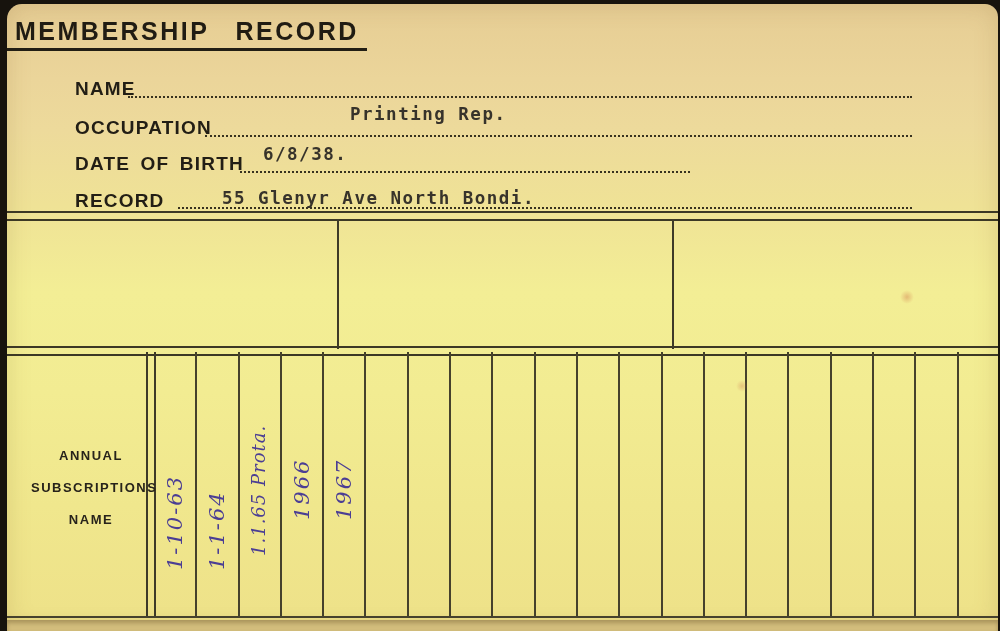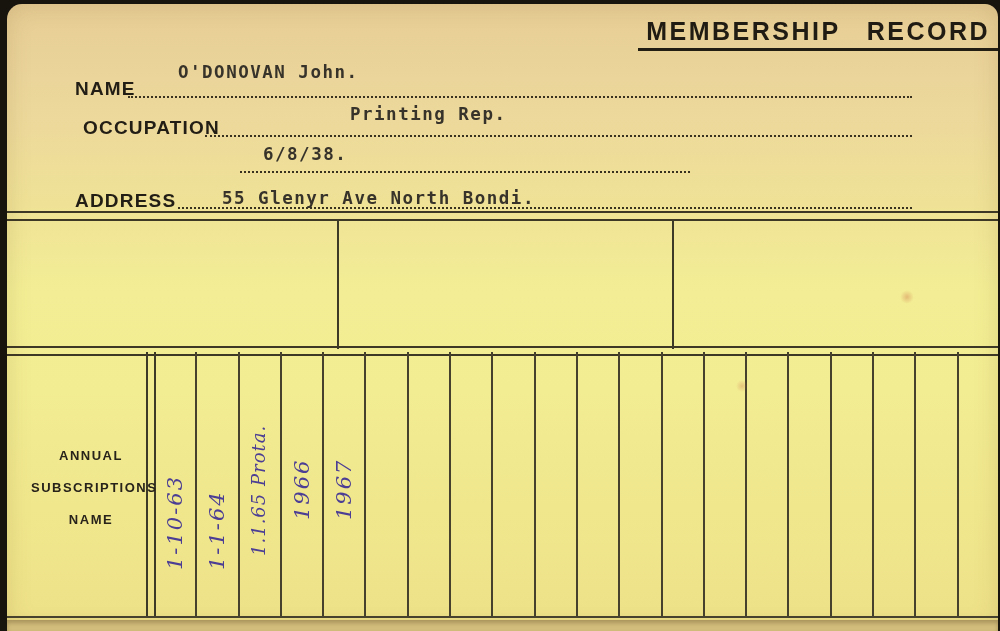--- a/index.html
+++ b/index.html
@@ -12,21 +12,21 @@
   }
   .card{
     position:absolute;left:7px;top:4px;right:2px;bottom:0;
     border-radius:15px 13px 0 0;
     background:linear-gradient(180deg,
       #e6cd94 0%, #ebd59a 12%, #edda9b 20%,
       #efe296 32%, #f3ee95 46%, #f2ec92 62%,
       #f0e78d 80%, #eee289 97%, #e4d37f 100%);
     box-shadow:inset 0 0 25px rgba(120,90,40,.18);
   }
-  .title-wrap{position:absolute;left:0;right:0;top:13px;text-align:right;text-decoration:underline;}
+  .title-wrap{position:absolute;left:0;right:0;top:13px;text-align:left;text-decoration:underline;}
   .title{
     display:inline-block;
     font-size:25px;font-weight:bold;color:#201c13;
     letter-spacing:2.5px;word-spacing:17px;
     border-bottom:3.5px solid #221e14;
     padding:0 8px 2px 8px;
   }
   .flabel{
     position:absolute;
     font-weight:bold;color:#221e15;font-size:19px;letter-spacing:1.2px;
@@ -80,30 +80,30 @@
 <body>
 
 <div class="card">
 
   <div class="title-wrap">
     <span class="title">MEMBERSHIP RECORD</span>
   </div>
 
   <span class="flabel" style="left:68px;top:74px;">NAME</span>
   <div class="dotline" style="left:121px;top:92px;width:784px;"></div>
-  <span class="typed" style="left:171px;top:58px;">O'DONOVAN John.</span>
 
-  <span class="flabel" style="left:76px;top:113px;">OCCUPATION</span>
+  <span class="flabel" style="left:68px;top:113px;">OCCUPATION</span>
   <div class="dotline" style="left:198px;top:131px;width:707px;"></div>
   <span class="typed" style="left:311px;top:100px;margin-left:32px;">Printing Rep.</span>
 
+  <span class="flabel" style="left:68px;top:149px;">DATE OF BIRTH</span>
   <div class="dotline" style="left:233px;top:167px;width:450px;"></div>
   <span class="typed" style="left:256px;top:140px;">6/8/38.</span>
 
-  <span class="flabel" style="left:68px;top:186px;">ADDRESS</span>
+  <span class="flabel" style="left:68px;top:186px;">RECORD</span>
   <div class="dotline" style="left:171px;top:203px;width:734px;"></div>
   <span class="typed" style="left:215px;top:184px;">55 Glenyr Ave North Bondi.</span>
 
   <div class="drule" style="top:207px;"></div>
   <div class="vline" style="left:330px;top:215px;height:130px;"></div>
   <div class="vline" style="left:665px;top:215px;height:130px;"></div>
   <div class="drule" style="top:342px;"></div>
 
   <div class="dvline" style="left:139px;top:348px;height:264px;"></div>
   <div class="cols"></div>

